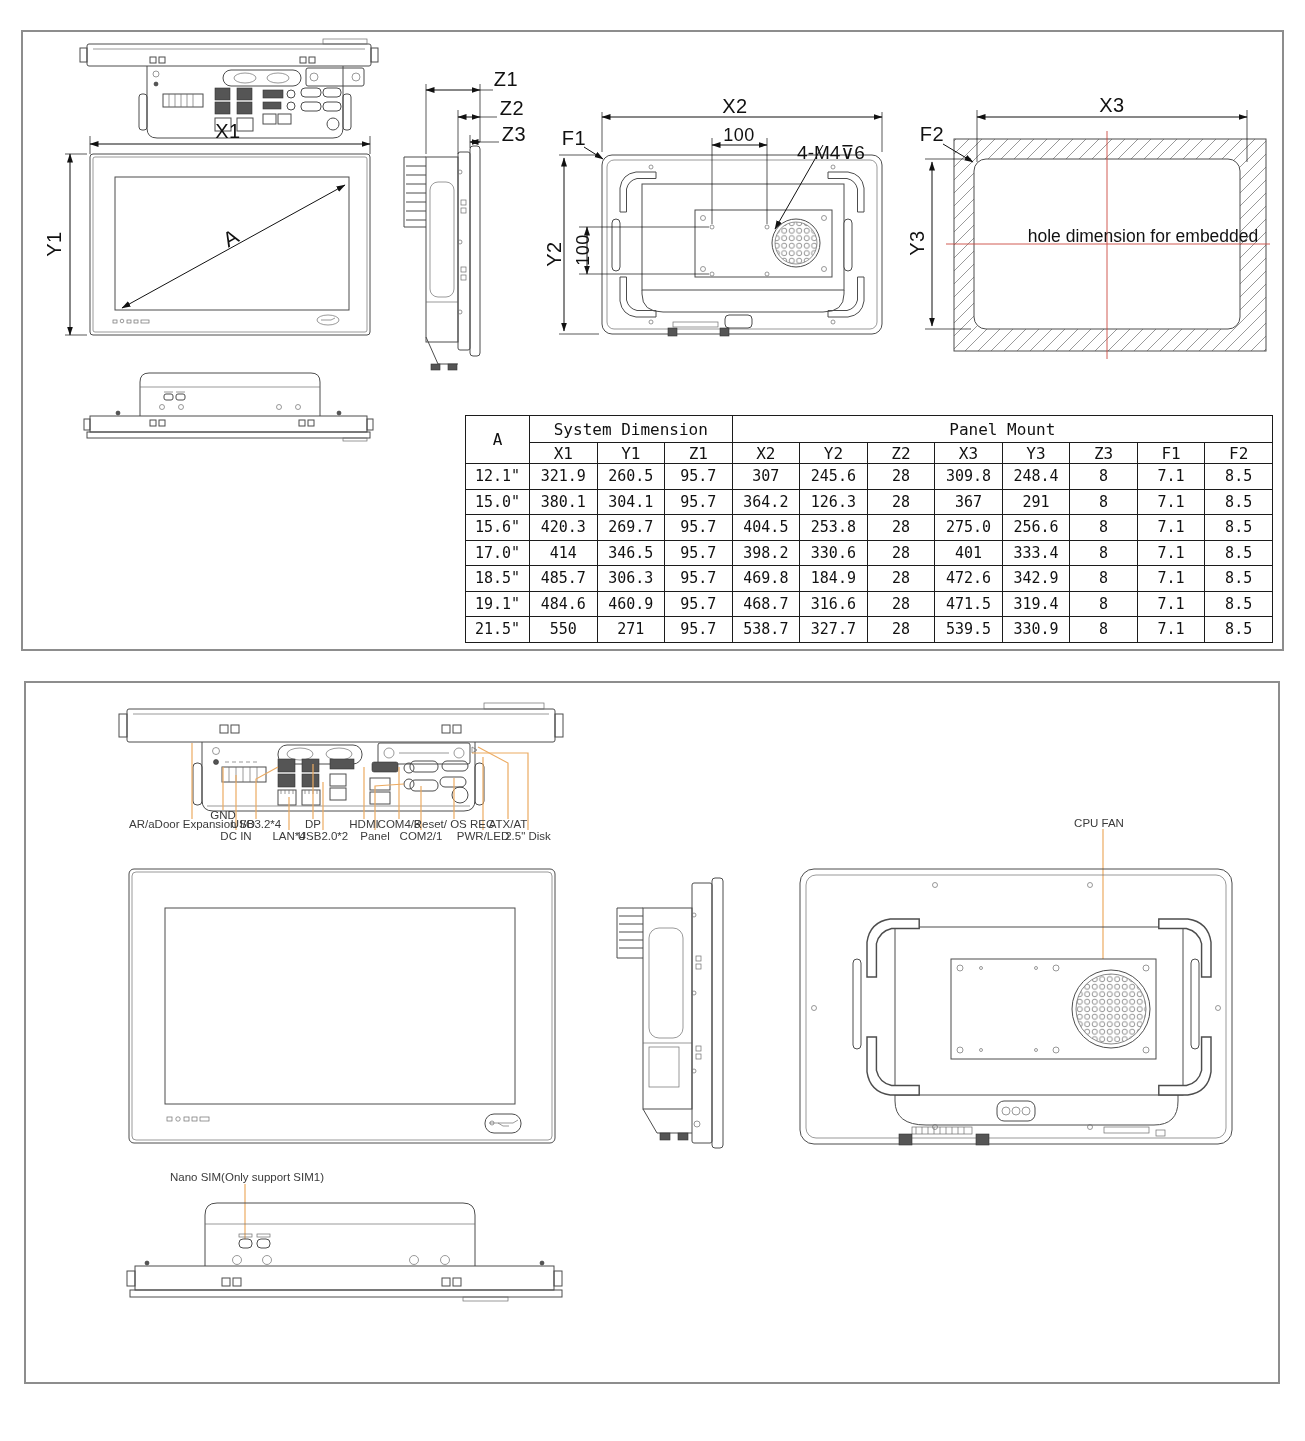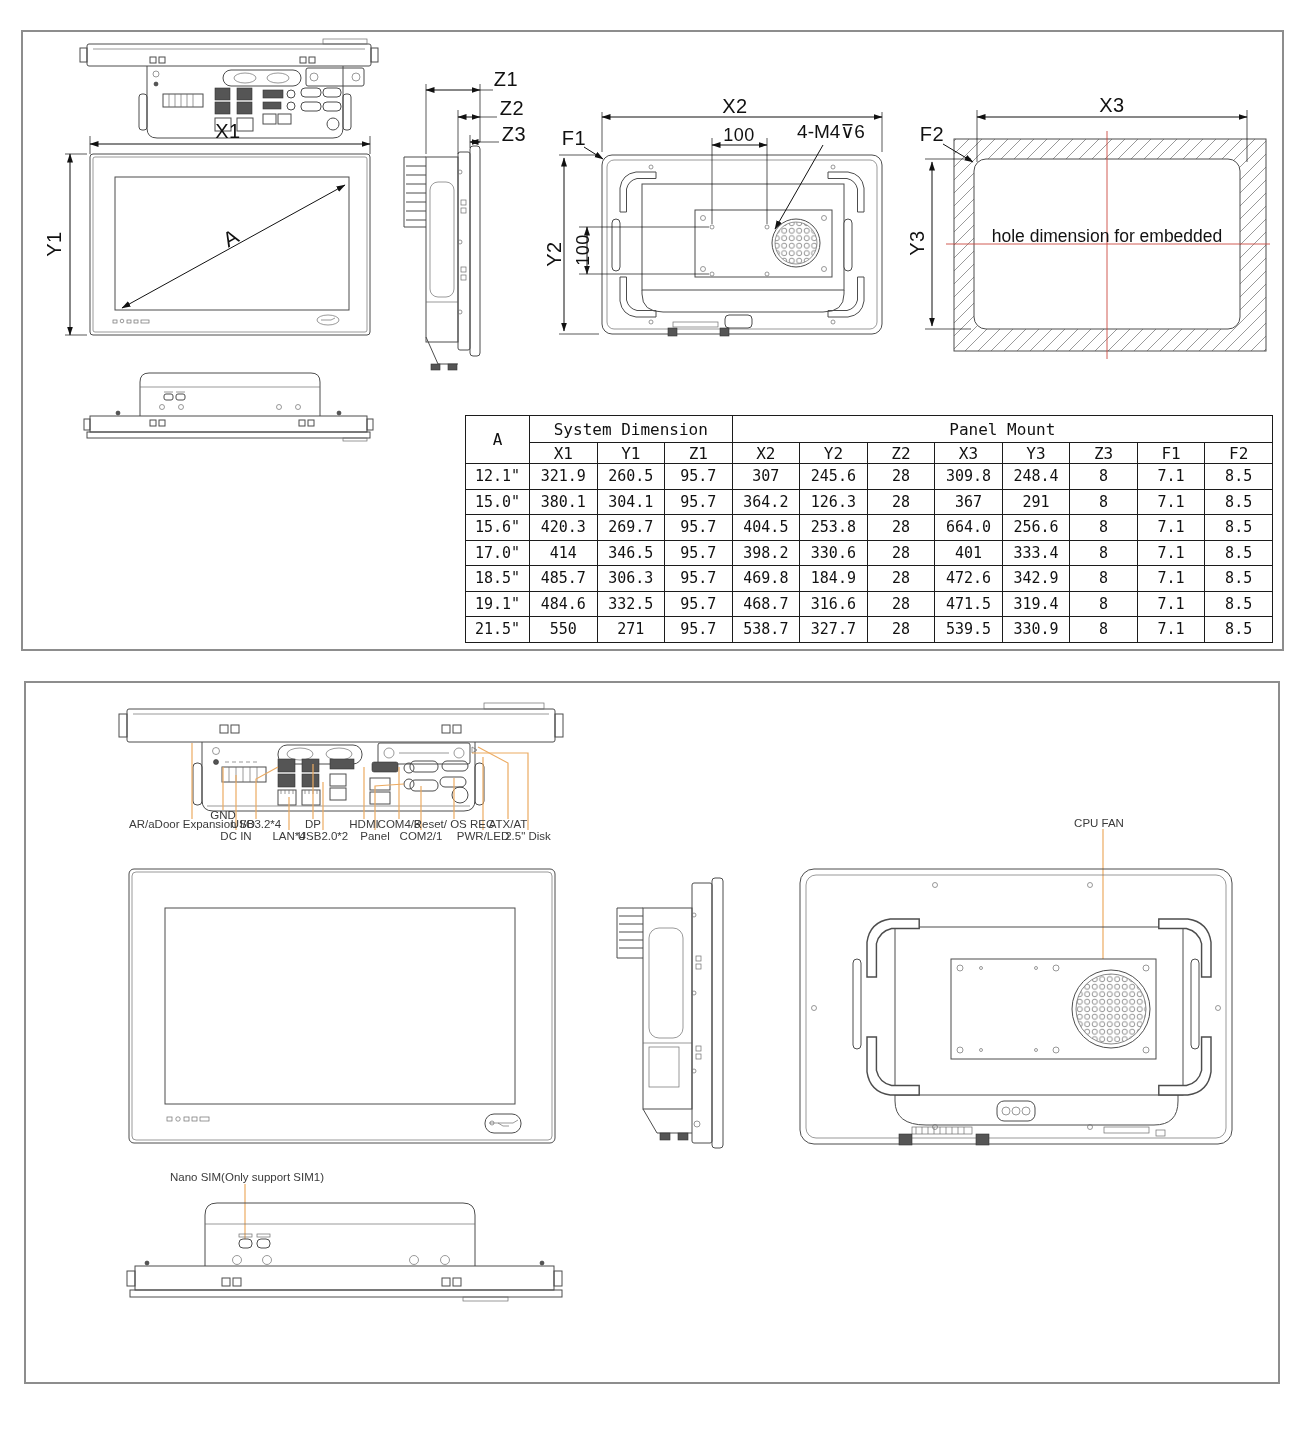--- a/index.html
+++ b/index.html
@@ -8,21 +8,21 @@
   .panel{position:absolute;border:2px solid #8d8d8d;background:#fff;}
   #sheet1{left:21px;top:30px;width:1259px;height:617px;}
   #sheet2{left:24px;top:681px;width:1252px;height:699px;}
   .panel > svg{position:absolute;left:0;top:0;}
   .lbl{position:absolute;transform:translate(-50%,-50%);font-size:20px;color:#111;
        white-space:nowrap;letter-spacing:0.5px;}
   .lbl.rot{transform:translate(-50%,-50%) rotate(-90deg);}
   .lbl.diag{transform:translate(-50%,-50%) rotate(-30deg);font-size:21px;}
   .lbl.sm{font-size:18px;}
   .lbl.vesa{font-size:19px;letter-spacing:0;}
-  .lbl.note{font-size:17.5px;letter-spacing:0;}
+  .lbl.note{font-size:17.5px;letter-spacing:0;margin-left:36px;}
   .plbl{position:absolute;transform:translate(-50%,-50%);font-size:11.5px;color:#3a3a3a;
         white-space:nowrap;}
   #dim-table{position:absolute;left:442px;top:383px;width:808px;border-collapse:collapse;
              table-layout:fixed;}
   #dim-table td{border:1.6px solid #1c1c1c;text-align:center;vertical-align:middle;
                 font-family:"DejaVu Sans Mono",monospace;font-size:15px;color:#111;
                 padding:0;overflow:hidden;}
   #dim-table tr.h1 td{height:26px;font-size:16px;}
   #dim-table tr.h2 td{height:20px;font-size:16px;}
   #dim-table tr.dr td{height:24.5px;}
@@ -252,21 +252,21 @@
     <div class="lbl rot" style="left:31px;top:212px">Y1</div>
     <div class="lbl diag" style="left:208px;top:206px">A</div>
     <div class="lbl" style="left:483px;top:47px">Z1</div>
     <div class="lbl" style="left:489px;top:76px">Z2</div>
     <div class="lbl" style="left:491px;top:102px">Z3</div>
     <div class="lbl" style="left:712px;top:74px">X2</div>
     <div class="lbl rot" style="left:531px;top:222px">Y2</div>
     <div class="lbl" style="left:551px;top:106px">F1</div>
     <div class="lbl sm" style="left:716px;top:103px">100</div>
     <div class="lbl sm rot" style="left:560px;top:218px">100</div>
-    <div class="lbl vesa" style="left:808px;top:99px">4-M4⊽6</div>
+    <div class="lbl vesa" style="left:808px;top:120px">4-M4⊽6</div>
     <div class="lbl" style="left:1089px;top:73px">X3</div>
     <div class="lbl rot" style="left:894px;top:211px">Y3</div>
     <div class="lbl" style="left:909px;top:102px">F2</div>
     <div class="lbl note" style="left:1084px;top:204px">hole dimension for embedded</div>
 
     <table id="dim-table">
         <colgroup>
           <col style="width: 64px;">
           <col>
           <col>
@@ -328,21 +328,21 @@
             <td>8.5</td>
           </tr>
           <tr class="dr">
             <td>15.6"</td>
             <td>420.3</td>
             <td>269.7</td>
             <td>95.7</td>
             <td>404.5</td>
             <td>253.8</td>
             <td>28</td>
-            <td>664.0</td>
+            <td>275.0</td>
             <td>256.6</td>
             <td>8</td>
             <td>7.1</td>
             <td>8.5</td>
           </tr>
           <tr class="dr">
             <td>17.0"</td>
             <td>414</td>
             <td>346.5</td>
             <td>95.7</td>
@@ -365,21 +365,21 @@
             <td>28</td>
             <td>472.6</td>
             <td>342.9</td>
             <td>8</td>
             <td>7.1</td>
             <td>8.5</td>
           </tr>
           <tr class="dr">
             <td>19.1"</td>
             <td>484.6</td>
-            <td>332.5</td>
+            <td>460.9</td>
             <td>95.7</td>
             <td>468.7</td>
             <td>316.6</td>
             <td>28</td>
             <td>471.5</td>
             <td>319.4</td>
             <td>8</td>
             <td>7.1</td>
             <td>8.5</td>
           </tr>

